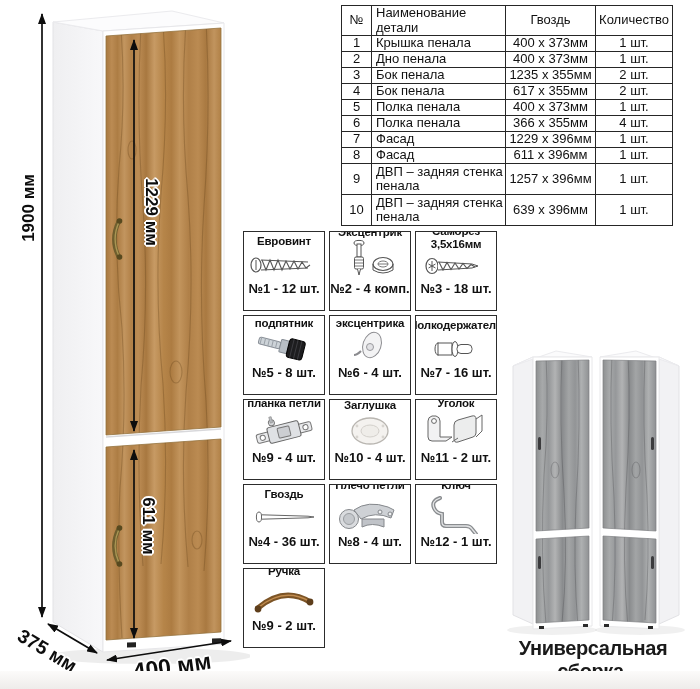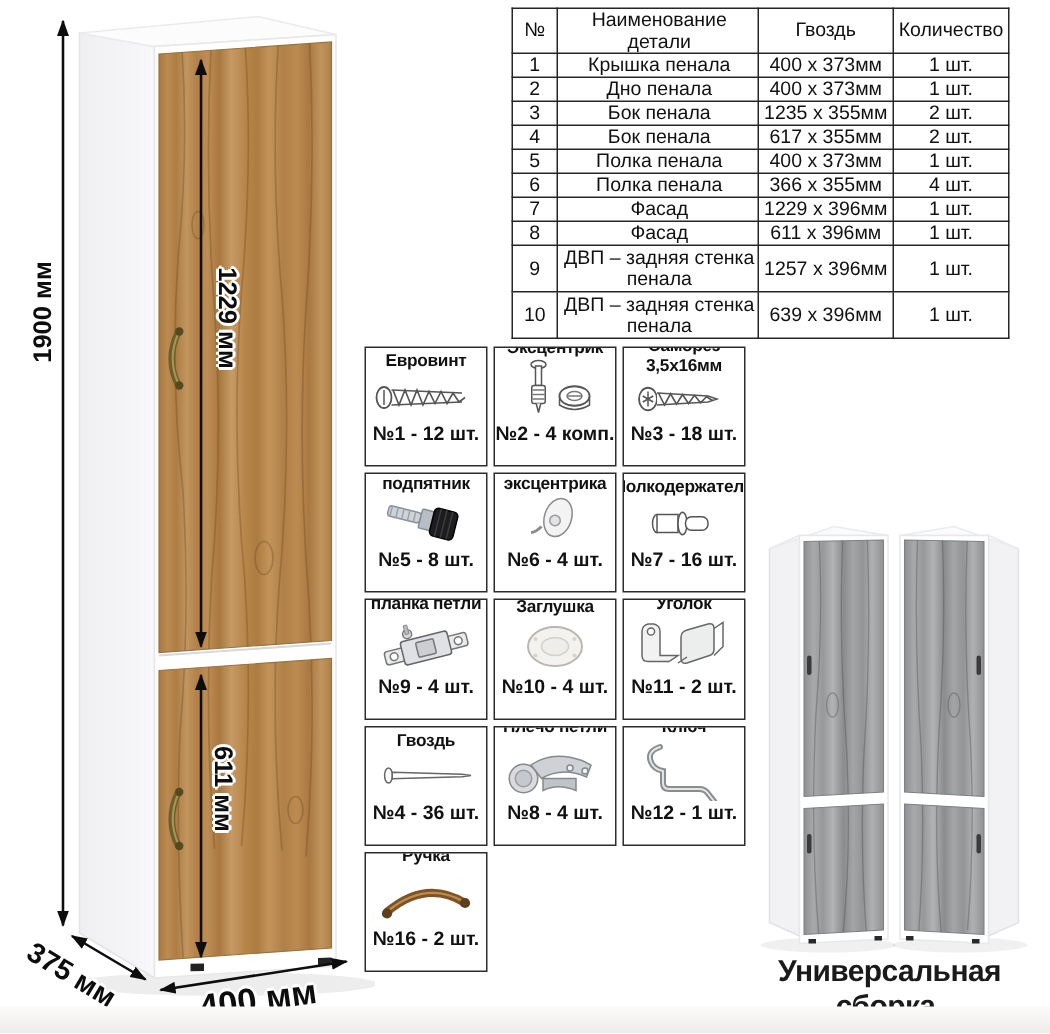--- a/index.html
+++ b/index.html
@@ -23,21 +23,21 @@
   #dim-width     { left:116px; top:653px; width:112px; font-size:23px; transform:rotate(-8deg); }
   
   #parts-table {
     position:absolute; left:341px; top:5px; border-collapse:collapse;
     table-layout:fixed; font-size:13px; line-height:14.5px; background:#fff;
   }
   #parts-table th, #parts-table td { border:1.6px solid #262626; padding:0 2px; overflow:hidden; }
   #parts-table th { font-weight:normal; height:17px; text-align:center; }
   #parts-table td { height:15px; }
   #parts-table .c-num  { width:25px;  text-align:center; }
-  #parts-table .c-name { width:127px; text-align:center; padding-left:4px; }
+  #parts-table .c-name { width:127px; text-align:left; padding-left:4px; }
   #parts-table .c-size { width:85px;  text-align:center; }
   #parts-table .c-qty  { width:72px;  text-align:center; }
   #parts-table tr.tall td { height:30px; }
   
   #hardware {
     position:absolute; left:243px; top:231px; width:254px; height:417px;
     display:grid; grid-template-columns:repeat(3,1fr); grid-template-rows:repeat(5,1fr);
     gap:4px;
   }
   .hw-cell {
@@ -396,21 +396,21 @@
     <div class="hw-cell">
       <div class="hw-title">Ручка</div>
       <div class="hw-icon">
         <svg width="76" height="40" viewBox="0 0 76 40">
           <path d="M12,30 q26,-22 52,-6" fill="none" stroke="#7c5426" stroke-width="5.5" stroke-linecap="round"></path>
           <path d="M13,29 q25,-20 50,-6" fill="none" stroke="#c08b4e" stroke-width="1.6" stroke-linecap="round"></path>
           <circle cx="12" cy="31" r="3.4" fill="#5e3e1b"></circle>
             <circle cx="64" cy="24" r="3.4" fill="#5e3e1b"></circle>
         </svg>
       </div>
-      <div class="hw-count">№16 - 2 шт.</div>
+      <div class="hw-count">№9 - 2 шт.</div>
     </div>
   </div>
 
   <svg class="abs" style="left:498px;top:340px" width="202" height="300" viewBox="498 340 202 300">
     <defs>
       <linearGradient id="gwood" x1="0" y1="0" x2="1" y2="0">
         <stop offset="0" stop-color="#8e9091"></stop>
           <stop offset="0.12" stop-color="#a7a9aa"></stop>
         <stop offset="0.24" stop-color="#96989a"></stop>
           <stop offset="0.36" stop-color="#b2b3b4"></stop>

